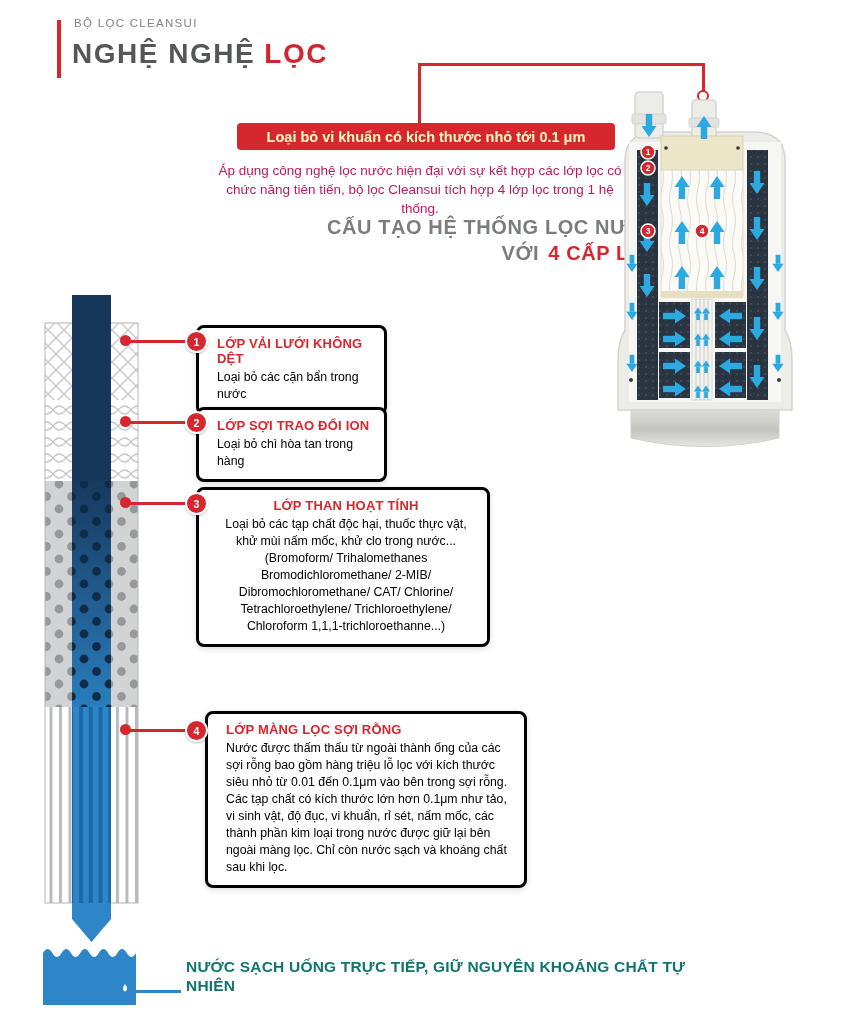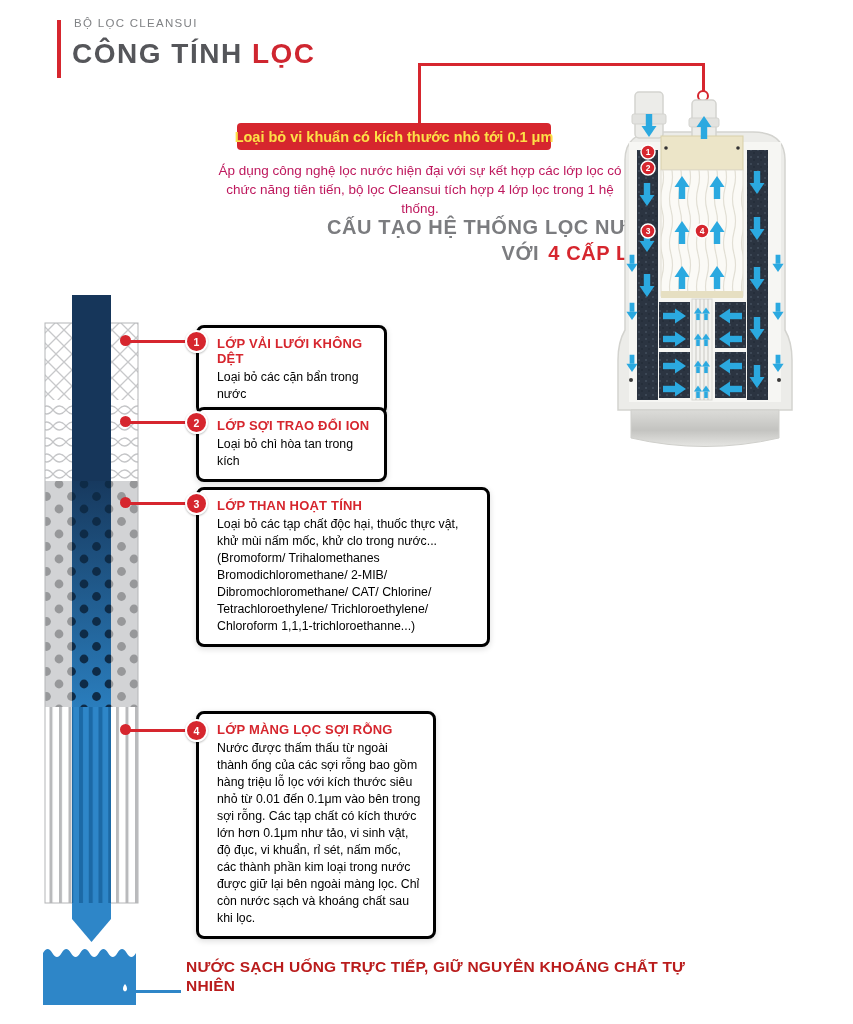--- a/index.html
+++ b/index.html
@@ -13,62 +13,62 @@
   .eyebrow{left:74px;top:17px;font-size:11.5px;letter-spacing:1.3px;color:#808285;}
   .page-title{left:72px;top:38px;font-size:28px;font-weight:bold;letter-spacing:1.5px;color:#55565a;white-space:nowrap;}
   .page-title .accent{color:#cf2630;margin-top:8px;}
   
   .redline{background:#d6262e;}
   .conn-v1{left:418px;top:63px;width:2.5px;height:60px;}
   .conn-h{left:418px;top:63px;width:287px;height:2.5px;}
   .conn-v2{left:702px;top:63px;width:2.5px;height:29px;}
   .conn-ring{left:697px;top:90px;width:8px;height:8px;border:2.5px solid #d6262e;border-radius:50%;background:#fff;}
   
-  .banner{left:237px;top:123px;width:314px;height:27px;background:#d6262e;border-radius:4px;
-    color:#fde047;font-size:14.5px;font-weight:bold;display:flex;align-items:center;justify-content:center;white-space:nowrap;}
+  .banner{left:237px;top:123px;width:378px;height:27px;background:#d6262e;border-radius:4px;
+    color:#fef9c3;font-size:14.5px;font-weight:bold;display:flex;align-items:center;justify-content:center;white-space:nowrap;}
   
   .intro{left:210px;top:161px;width:420px;font-size:13.5px;line-height:19px;color:#be185d;text-align:center;}
   .section-heading{left:180px;top:216px;width:480px;text-align:right;font-weight:bold;color:#7b7c7f;}
   .section-heading .l1{font-size:20px;letter-spacing:0.6px;}
   .section-heading .l2{font-size:20px;letter-spacing:0.6px;margin-top:3px;}
   .section-heading .pref{}
   .section-heading .accent{color:#d6262e;margin-left:9px;}
   
   .callout{background:#fff;border:3px solid #000000;border-radius:8px;
     box-shadow:0 2px 6px rgba(0,0,0,0.14);padding:8px 12px 9px 18px;box-sizing:border-box;z-index:2;}
   .callout .c-title{color:#d6262e;font-weight:bold;font-size:13px;letter-spacing:0.2px;margin-bottom:3px;}
   .callout .c-desc{color:#000000;font-size:12.3px;line-height:17px;}
   .box1{left:196px;top:325px;width:191px;}
   .box2{left:196px;top:407px;width:191px;}
-  .box3{left:196px;top:487px;width:294px;}
-  .box4{left:196px;top:711px;width:240px;}
+  .box3{left:196px;top:487px;width:294px;text-align:center;}
+  .box4{left:205px;top:711px;width:322px;}
   .dot{width:11px;height:11px;border-radius:50%;background:#d6262e;z-index:1;}
   .cline{height:2.5px;background:#d6262e;z-index:1;}
   .num-circle{width:19px;height:19px;border-radius:50%;background:#d6262e;border:2px solid #fff;
     box-shadow:0 1px 2px rgba(0,0,0,0.25);color:#fff;font-size:10.5px;font-weight:bold;
     display:flex;align-items:center;justify-content:center;z-index:3;}
   .d1{left:120px;top:335px;} .l1c{left:126px;top:340px;width:70px;} .n1{left:185px;top:330px;}
   .d2{left:120px;top:416px;} .l2c{left:126px;top:421px;width:70px;} .n2{left:185px;top:411px;}
   .d3{left:120px;top:497px;} .l3c{left:126px;top:502px;width:70px;} .n3{left:185px;top:492px;}
   .d4{left:120px;top:724px;} .l4c{left:126px;top:729px;width:70px;} .n4{left:185px;top:719px;}
   
   .water-line{left:131px;top:990px;width:50px;height:3px;background:#2e86c8;}
   .footer-text{left:186px;top:957px;width:500px;font-size:15.5px;line-height:19px;font-weight:bold;
-    color:#b91c1c;letter-spacing:0.2px;}
+    color:#0f766e;letter-spacing:0.2px;}
   svg{display:block;}
 </style>
 </head>
 <body>
 
 <div id="canvas">
 
   <div class="abs accent-bar"></div>
   <div class="abs eyebrow">BỘ LỌC CLEANSUI</div>
   <div class="abs page-title">
-    <span>CÔNG TÍNH</span>
+    <span>NGHỆ NGHỆ</span>
     <span class="accent">LỌC</span>
   </div>
 
   <div class="abs redline conn-v1"></div>
   <div class="abs redline conn-h"></div>
   <div class="abs redline conn-v2"></div>
   <div class="abs conn-ring"></div>
 
   <div class="abs banner">Loại bỏ vi khuẩn có kích thước nhỏ tới 0.1 μm</div>
 
@@ -163,21 +163,21 @@
   <div class="abs dot d4"></div>
   <div class="abs cline l4c"></div>
   <div class="abs num-circle n4">4</div>
 
   <div class="abs callout box1">
     <div class="c-title">LỚP VẢI LƯỚI KHÔNG DỆT</div>
     <div class="c-desc">Loại bỏ các cặn bẩn trong nước</div>
   </div>
   <div class="abs callout box2">
     <div class="c-title">LỚP SỢI TRAO ĐỔI ION</div>
-    <div class="c-desc">Loại bỏ chì hòa tan trong kích</div>
+    <div class="c-desc">Loại bỏ chì hòa tan trong hàng</div>
   </div>
   <div class="abs callout box3">
     <div class="c-title">LỚP THAN HOẠT TÍNH</div>
     <div class="c-desc">Loại bỏ các tạp chất độc hại, thuốc thực vật, khử mùi nấm mốc, khử clo trong nước... (Bromoform/ Trihalomethanes Bromodichloromethane/ 2-MIB/ Dibromochloromethane/ CAT/ Chlorine/ Tetrachloroethylene/ Trichloroethylene/ Chloroform 1,1,1-trichloroethanne...)</div>
   </div>
   <div class="abs callout box4">
     <div class="c-title">LỚP MÀNG LỌC SỢI RỖNG</div>
     <div class="c-desc">Nước được thấm thấu từ ngoài thành ống của các sợi rỗng bao gồm hàng triệu lỗ lọc với kích thước siêu nhỏ từ 0.01 đến 0.1μm vào bên trong sợi rỗng. Các tạp chất có kích thước lớn hơn 0.1μm như tảo, vi sinh vật, độ đục, vi khuẩn, rỉ sét, nấm mốc, các thành phần kim loại trong nước được giữ lại bên ngoài màng lọc. Chỉ còn nước sạch và khoáng chất sau khi lọc.</div>
   </div>
 

